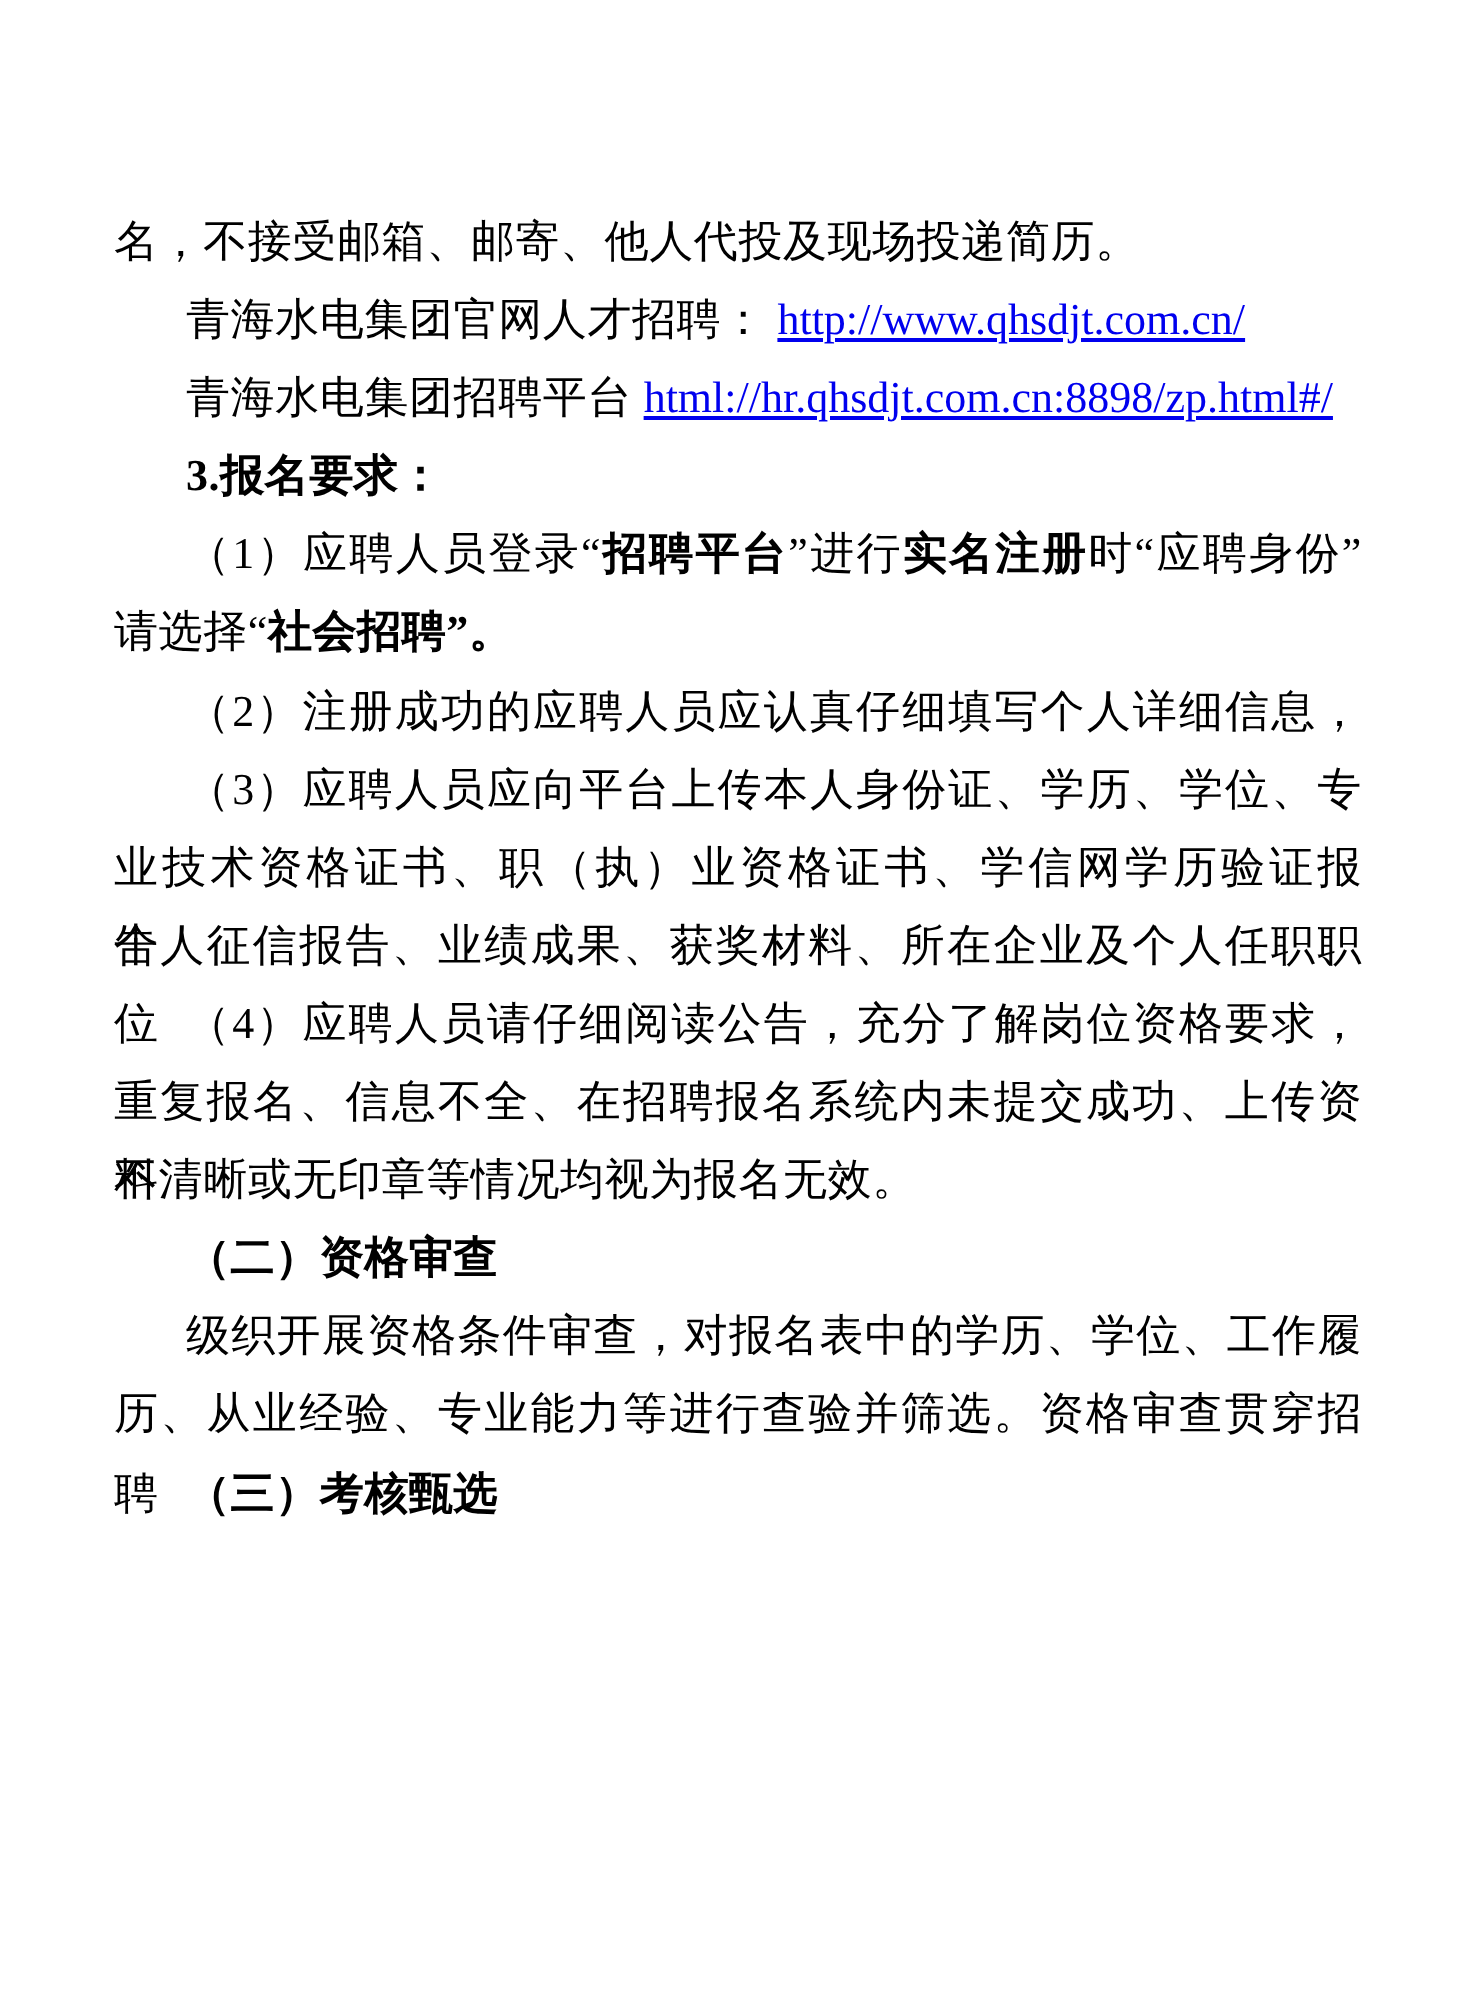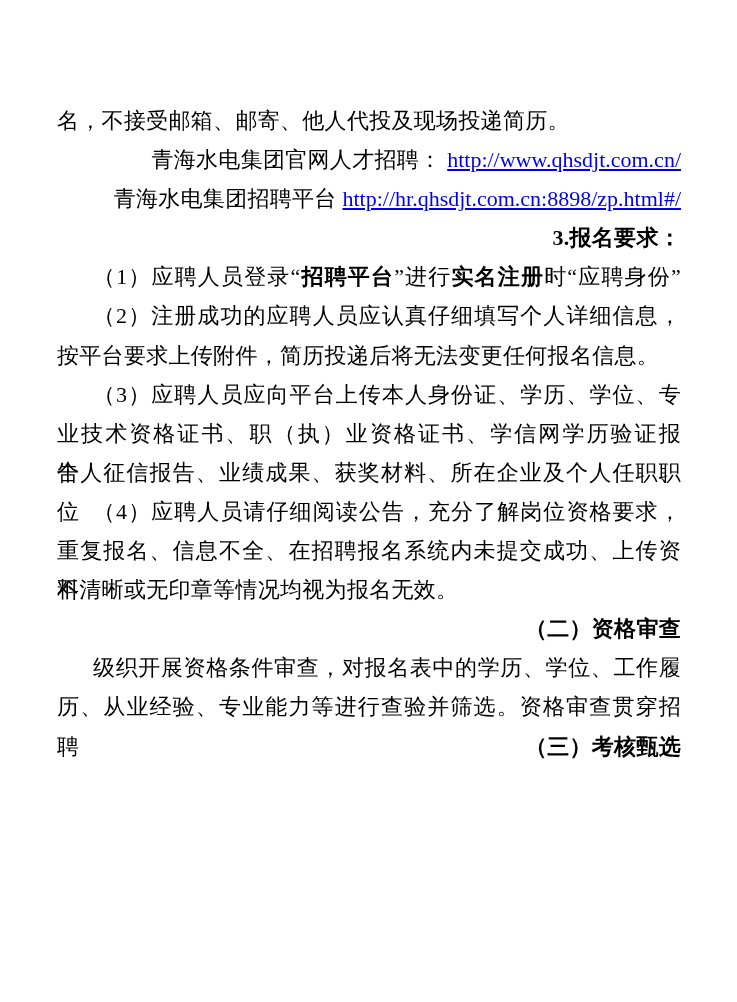--- a/index.html
+++ b/index.html
@@ -30,49 +30,49 @@
     color: #000000;
     white-space: nowrap;
     letter-spacing: 0.3px;
   }
   .line.just {
     white-space: normal;
     text-align: justify;
     text-align-last: justify;
     text-justify: inter-character;
   }
-  .indent { text-indent: 36px; text-align: right; }
+  .indent { text-indent: 36px; }
   .b { font-weight: bold; font-family: Liberation Serif, serif; }
   a.doclink {
     color: #0000EE;
     text-decoration: underline;
     cursor: pointer;
     letter-spacing: 0;
   }
 </style>
 </head>
 <body>
 
 <div class="page">
   <div class="content">
 
     <div class="line"><span>名，不接受邮箱、邮寄、他人代投及现场投递简历。</span></div>
 
     <div class="line indent"><span>青海水电集团官网人才招聘： </span><a class="doclink">http://www.qhsdjt.com.cn/</a></div>
 
-    <div class="line indent"><span>青海水电集团招聘平台 </span><a class="doclink">http://hr.qhsdjt.com.cn:8898/zp.html#/</a></div>
+    <div class="line indent"><span>青海水电集团招聘平台 </span><a class="doclink">html://hr.qhsdjt.com.cn:8898/zp.html#/</a></div>
 
     <div class="line indent"><span class="b">3.报名要求：</span></div>
 
     <div class="line indent just"><span>（1）应聘人员登录“</span><span class="b">招聘平台</span><span>”进行</span><span class="b">实名注册</span><span>时“应聘身份”</span></div>
 
+    <div class="line"><span>请选择“</span><span class="b">社会招聘”。</span></div>
 
     <div class="line indent just"><span>（2）注册成功的应聘人员应认真仔细填写个人详细信息，</span></div>
 
-    <div class="line"><span>按平台要求上传附件，简历投递后将无法变更任何报名信息。</span></div>
 
     <div class="line indent just"><span>（3）应聘人员应向平台上传本人身份证、学历、学位、专</span></div>
 
     <div class="line just"><span>业技术资格证书、职（执）业资格证书、学信网学历验证报告、</span></div>
 
     <div class="line just"><span>个人征信报告、业绩成果、获奖材料、所在企业及个人任职职位</span></div>
 
 
     <div class="line indent just"><span>（4）应聘人员请仔细阅读公告，充分了解岗位资格要求，</span></div>
 

